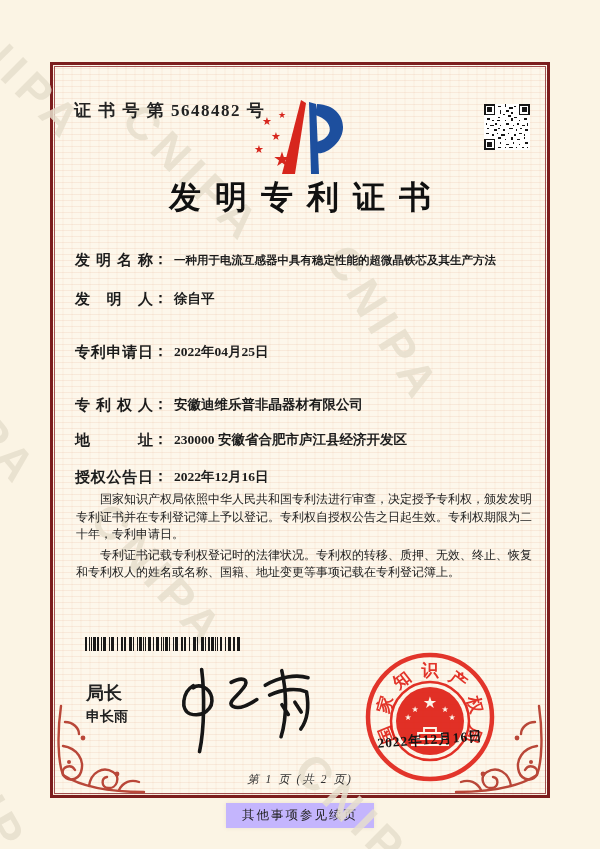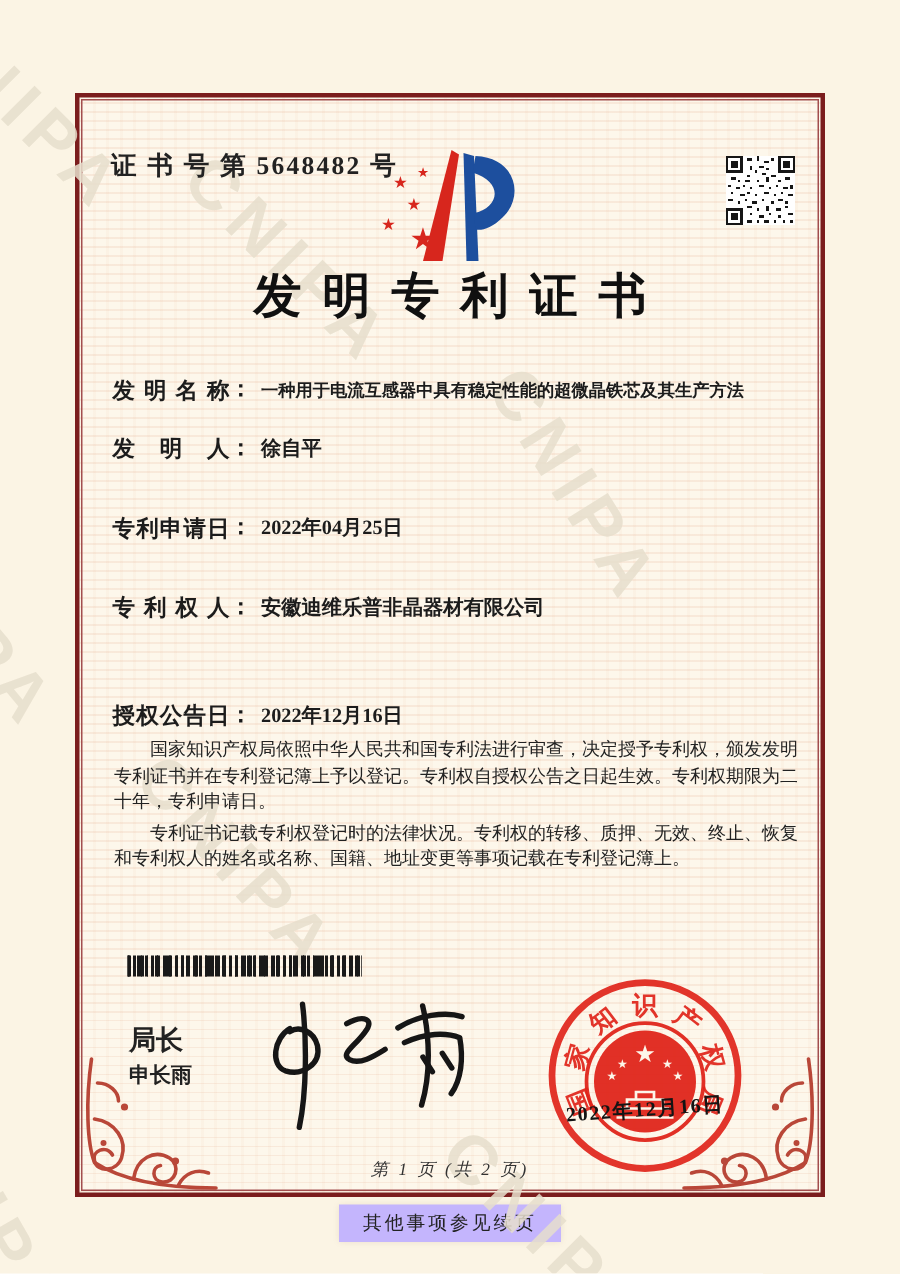--- a/index.html
+++ b/index.html
@@ -179,20 +179,23 @@
       <span class="flabel">发明名称</span><span class="fcolon">：</span><span class="fvalue long">一种用于电流互感器中具有稳定性能的超微晶铁芯及其生产方法</span>
     </div>
     <div class="row r1">
       <span class="flabel">发明人</span><span class="fcolon">：</span><span class="fvalue">徐自平</span>
     </div>
     <div class="row r3">
       <span class="flabel">专利申请日</span><span class="fcolon">：</span><span class="fvalue">2022年04月25日</span>
     </div>
     <div class="row r4">
       <span class="flabel">专利权人</span><span class="fcolon">：</span><span class="fvalue">安徽迪维乐普非晶器材有限公司</span>
+    </div>
+    <div class="row r5">
+      <span class="flabel">地址</span><span class="fcolon">：</span><span class="fvalue">230000 安徽省合肥市庐江县经济开发区</span>
     </div>
     <div class="row r6">
       <span class="flabel">授权公告日</span><span class="fcolon">：</span><span class="fvalue">2022年12月16日</span>
     </div>
 
     <div class="paras">
       <p>国家知识产权局依照中华人民共和国专利法进行审查，决定授予专利权，颁发发明专利证书并在专利登记簿上予以登记。专利权自授权公告之日起生效。专利权期限为二十年，专利申请日。</p>
       <p>专利证书记载专利权登记时的法律状况。专利权的转移、质押、无效、终止、恢复和专利权人的姓名或名称、国籍、地址变更等事项记载在专利登记簿上。</p>
     </div>
 

